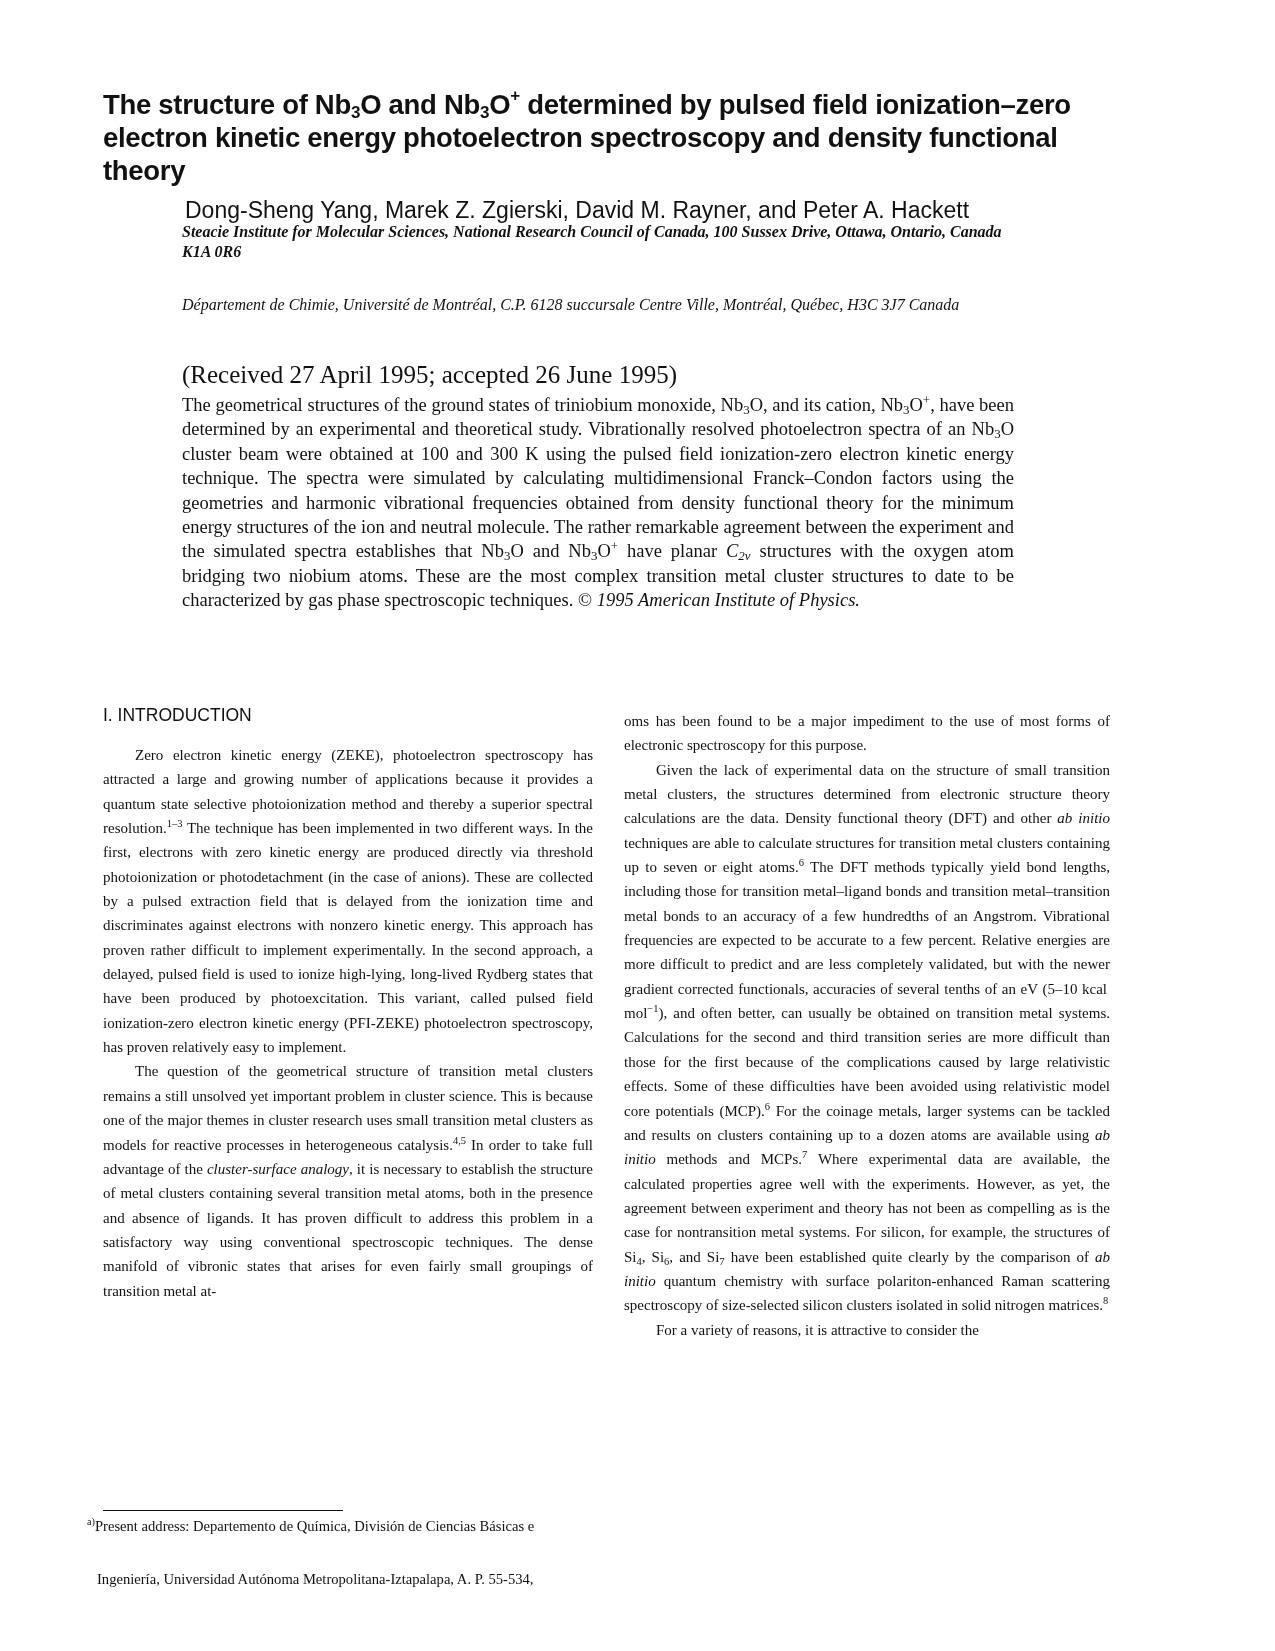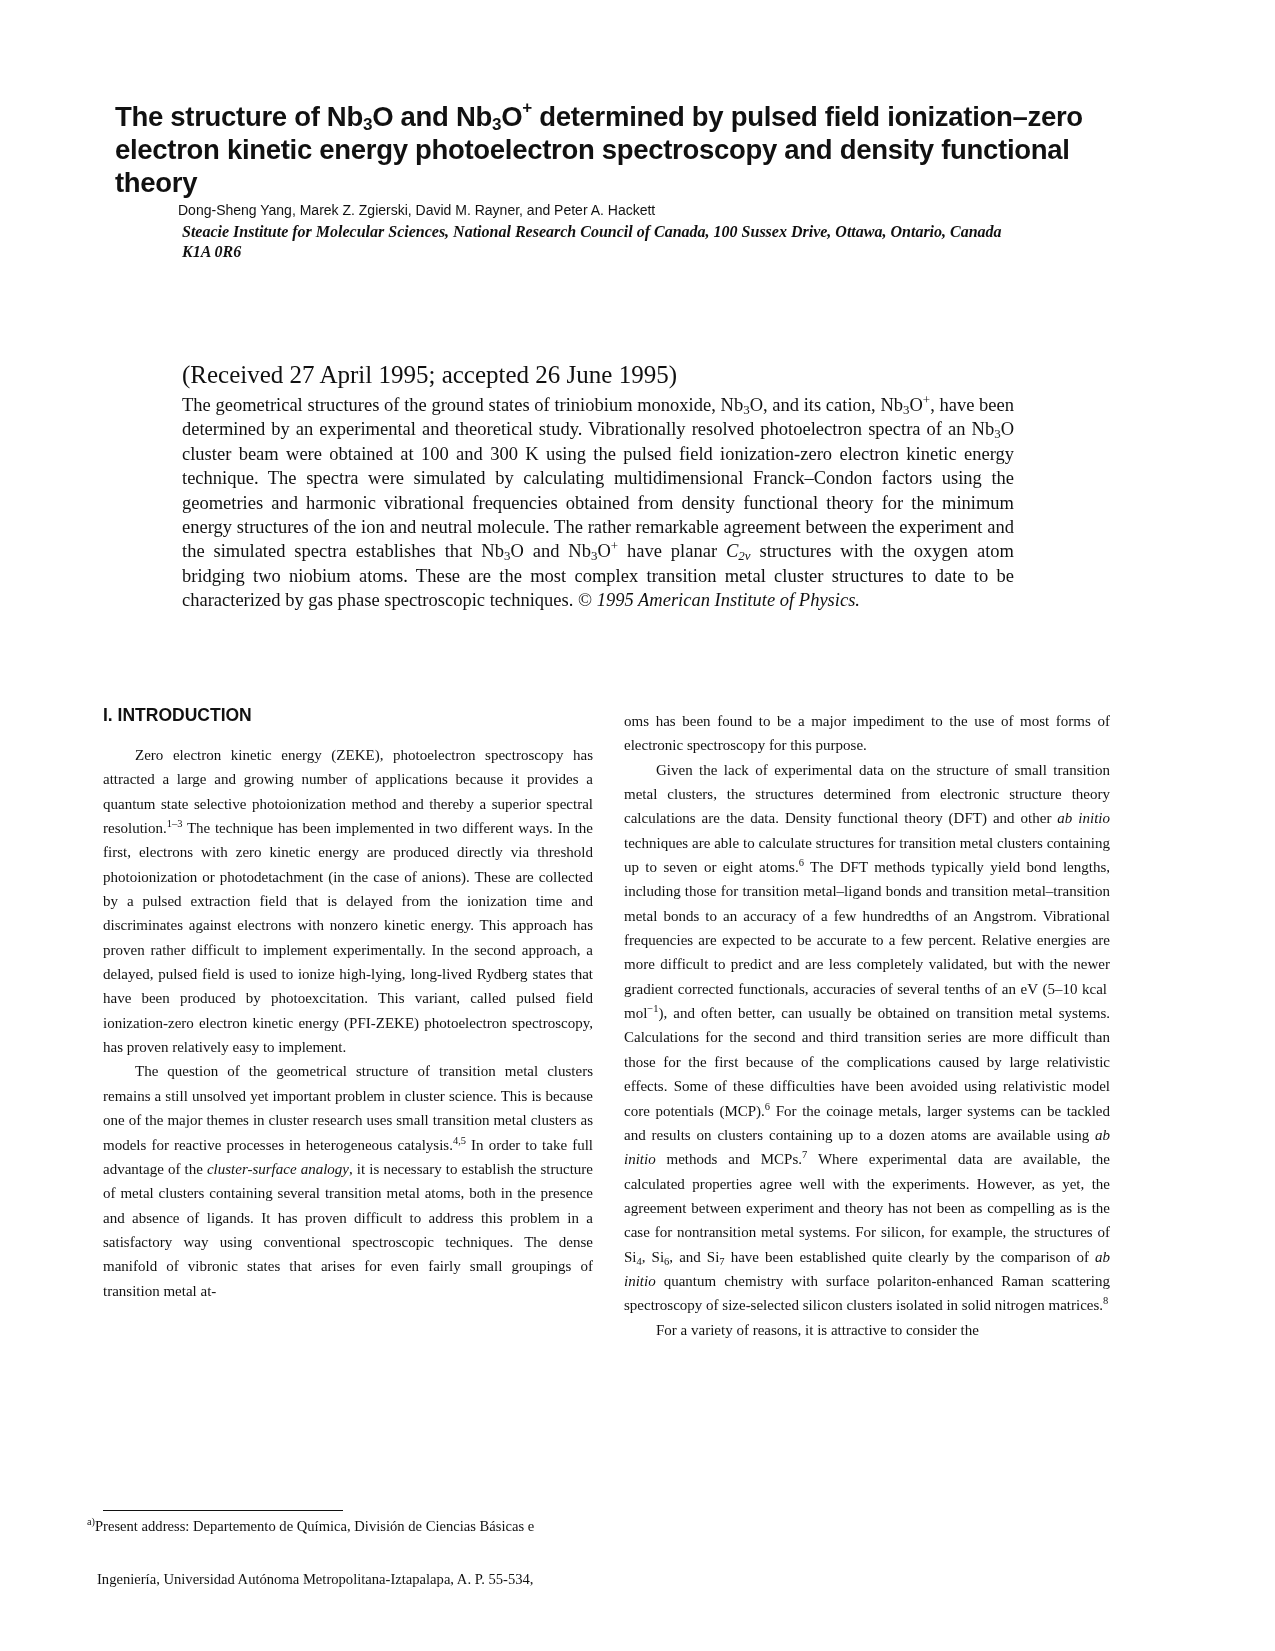--- a/index.html
+++ b/index.html
@@ -1,49 +1,50 @@
 <!DOCTYPE html>
 <html><head>
 <meta charset="utf-8">
 <style>
   html, body { margin: 0; padding: 0; background: #ffffff; }
   body { width: 1275px; height: 1651px; position: relative; color: #111; font-family: "Liberation Serif", "DejaVu Serif", serif; }
   .page { position: absolute; left: 0; top: 0; width: 1275px; height: 1651px; }
   .title { position: absolute; left: 103px; top: 88px; width: 1020px; font-family: "Liberation Sans", "DejaVu Sans", sans-serif; font-weight: bold; font-size: 27.5px; line-height: 33px; letter-spacing: -0.3px; color: #111; }
   .title sub { font-size: 0.62em; vertical-align: -0.25em; line-height: 0; }
   .title sup { font-size: 0.62em; vertical-align: 0.75em; line-height: 0; }
-  .authors { position: absolute; left: 178px; width: 820px; font-family: "Liberation Sans", "DejaVu Sans", sans-serif; font-size: 14px; line-height: 22px; }
+  .authors { position: absolute; left: 185px; width: 820px; font-family: "Liberation Sans", "DejaVu Sans", sans-serif; font-size: 23px; line-height: 22px; }
   .authors sup { font-size: 0.65em; vertical-align: 0.6em; line-height: 0; }
   .affil { position: absolute; left: 182px; width: 840px; font-style: italic; font-size: 16px; line-height: 20px; }
   .received { position: absolute; left: 182px; top: 364px; font-size: 25px; line-height: 22px; }
   .abstract { position: absolute; left: 182px; top: 393px; width: 832px; font-size: 18.5px; line-height: 24.4px; text-align: justify; }
   .abstract sub, .col sub { font-size: 0.7em; vertical-align: -0.25em; line-height: 0; }
   .abstract sup, .col sup { font-size: 0.7em; vertical-align: 0.55em; line-height: 0; }
-  .heading { position: absolute; left: 103px; top: 704px; font-family: "Liberation Sans", "DejaVu Sans", sans-serif; font-weight: bold; font-size: 17.5px; line-height: 22px; }
+  .heading { position: absolute; left: 103px; top: 704px; font-family: "Liberation Sans", "DejaVu Sans", sans-serif; font-weight: normal; font-size: 17.5px; line-height: 22px; }
   .col { position: absolute; font-size: 15px; line-height: 24.35px; text-align: justify; }
   .col p { margin: 0; }
   .col p.indent { text-indent: 32px; }
   .col-left { left: 103px; top: 743px; width: 490px; }
   .col-right { left: 655px; top: 709px; width: 495px; }
   .footrule { position: absolute; left: 103px; top: 1510px; width: 240px; height: 0; border-top: 1.4px solid #111; }
   .footnote { position: absolute; left: 87px; top: 1517px; width: 500px; font-size: 14.6px; line-height: 19.5px; text-align: justify; }
   .footnote .cont { padding-left: 10px; display: block; margin-top: 33px; }
   .footnote sup { font-size: 0.7em; vertical-align: 0.55em; line-height: 0; }
   i { font-style: italic; }
 </style>
 </head>
 <body>
 
 <div class="page">
 
-  <h1 class="title" style="margin:12px;"><span>The structure of Nb</span><sub>3</sub><span>O and Nb</span><sub>3</sub><span>O</span><sup>+</sup><span> determined by pulsed field ionization–zero electron kinetic energy photoelectron spectroscopy and density functional theory</span></h1>
+  <h1 class="title" style="margin:0;"><span>The structure of Nb</span><sub>3</sub><span>O and Nb</span><sub>3</sub><span>O</span><sup>+</sup><span> determined by pulsed field ionization–zero electron kinetic energy photoelectron spectroscopy and density functional theory</span></h1>
 
   <div class="authors" style="top:199px;">Dong-Sheng Yang, Marek Z. Zgierski, David M. Rayner, and Peter A. Hackett</div>
   <div class="affil" style="top:222px;font-weight:bold;">Steacie Institute for Molecular Sciences, National Research Council of Canada, 100 Sussex Drive, Ottawa, Ontario, Canada K1A 0R6</div>
 
+  <div class="affil" style="top:295px;">Département de Chimie, Université de Montréal, C.P. 6128 succursale Centre Ville, Montréal, Québec, H3C 3J7 Canada</div>
 
   <div class="received">(Received 27 April 1995; accepted 26 June 1995)</div>
 
   <div class="abstract"><span>The geometrical structures of the ground states of triniobium monoxide, Nb</span><sub>3</sub><span>O, and its cation, Nb</span><sub>3</sub><span>O</span><sup>+</sup><span>, have been determined by an experimental and theoretical study. Vibrationally resolved photoelectron spectra of an Nb</span><sub>3</sub><span>O cluster beam were obtained at 100 and 300 K using the pulsed field ionization-zero electron kinetic energy technique. The spectra were simulated by calculating multidimensional Franck–Condon factors using the geometries and harmonic vibrational frequencies obtained from density functional theory for the minimum energy structures of the ion and neutral molecule. The rather remarkable agreement between the experiment and the simulated spectra establishes that Nb</span><sub>3</sub><span>O and Nb</span><sub>3</sub><span>O</span><sup>+</sup><span> have planar </span><i>C</i><sub><i>2v</i></sub><span> structures with the oxygen atom bridging two niobium atoms. These are the most complex transition metal cluster structures to date to be characterized by gas phase spectroscopic techniques. © </span><i>1995 American Institute of Physics.</i></div>
 
   <h2 class="heading" style="margin:0;">I. INTRODUCTION</h2>
 
   <div class="col col-left">
     <p class="indent"><span>Zero electron kinetic energy (ZEKE), photoelectron spectroscopy has attracted a large and growing number of applications because it provides a quantum state selective photoionization method and thereby a superior spectral resolution.</span><sup>1–3</sup><span> The technique has been implemented in two different ways. In the first, electrons with zero kinetic energy are produced directly via threshold photoionization or photodetachment (in the case of anions). These are collected by a pulsed extraction field that is delayed from the ionization time and discriminates against electrons with nonzero kinetic energy. This approach has proven rather difficult to implement experimentally. In the second approach, a delayed, pulsed field is used to ionize high-lying, long-lived Rydberg states that have been produced by photoexcitation. This variant, called pulsed field ionization-zero electron kinetic energy (PFI-ZEKE) photoelectron spectroscopy, has proven relatively easy to implement.</span></p>
     <p class="indent"><span>The question of the geometrical structure of transition metal clusters remains a still unsolved yet important problem in cluster science. This is because one of the major themes in cluster research uses small transition metal clusters as models for reactive processes in heterogeneous catalysis.</span><sup>4,5</sup><span> In order to take full advantage of the </span><i>cluster-surface analogy</i><span>, it is necessary to establish the structure of metal clusters containing several transition metal atoms, both in the presence and absence of ligands. It has proven difficult to address this problem in a satisfactory way using conventional spectroscopic techniques. The dense manifold of vibronic states that arises for even fairly small groupings of transition metal at-</span></p>

